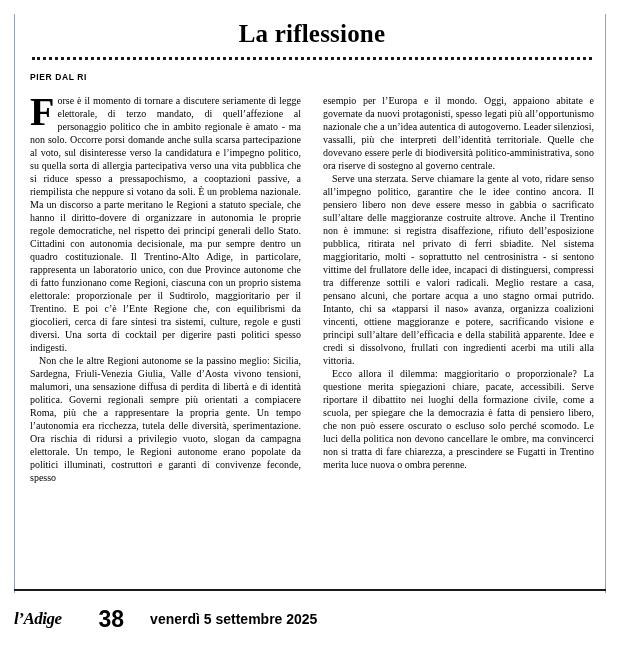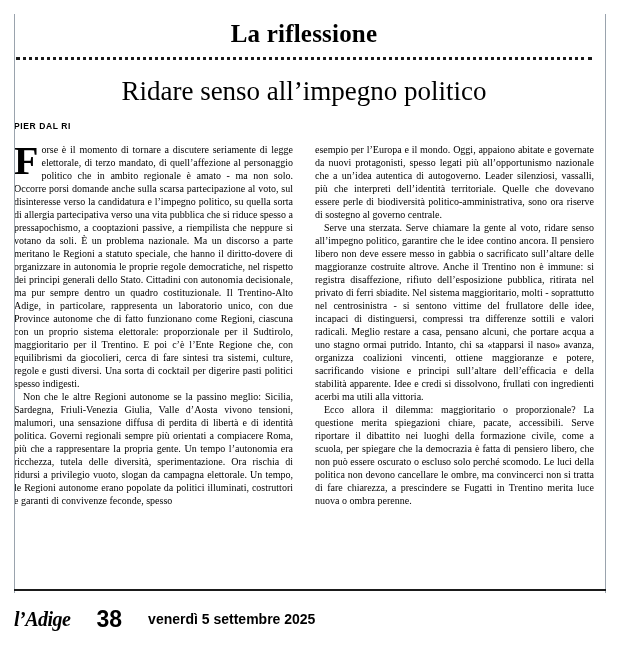--- a/index.html
+++ b/index.html
@@ -12,21 +12,21 @@
     height: 649px;
     font-family: "Liberation Serif", serif;
     color: #000000;
     overflow: hidden;
   }
   .page {
     position: relative;
     width: 620px;
     height: 649px;
     box-sizing: border-box;
-    padding: 18px 26px 0 14px;
+    padding: 18px 26px 0 30px;
     display: flex;
     flex-direction: column;
   }
   .rail-left, .rail-right {
     position: absolute;
     top: 14px;
     bottom: 56px;
     width: 1px;
     background: #9aa3ad;
   }
@@ -98,49 +98,48 @@
     bottom: 8px;
     height: 44px;
     border-top: 2px solid #1b1b1b;
     display: flex;
     align-items: center;
     gap: 16px;
     padding-top: 6px;
   }
   .masthead {
     font-family: "Liberation Serif", serif;
-    font-size: 20px;
+    font-size: 17px;
     font-weight: bold;
     font-style: italic;
     letter-spacing: -0.5px;
   }
   .pagenum {
     font-family: "Liberation Sans", sans-serif;
     font-size: 23px;
     font-weight: bold;
-    margin-left: 10px;
+    margin-left: 21px;
   }
   .pubdate {
     font-family: "Liberation Sans", sans-serif;
     font-size: 14px;
     font-weight: bold;
     margin-left: 10px;
     padding-bottom: 1px;
   }
 </style>
 </head>
 <body>
 
 <div class="page">
   <div class="rail-left"></div>
   <div class="rail-right"></div>
 
   <div class="kicker">La riflessione</div>
   <div class="dotrule"></div>
-  <h1 class="headline">Ridare senso all’impegno politico</h1>
   <div class="byline">PIER DAL RI</div>
 
   <div class="columns">
     <div class="col">
       <p class="first dropcap">Forse è il momento di tornare a discutere seriamente di legge elettorale, di terzo mandato, di quell’affezione al personaggio politico che in ambito regionale è amato - ma non solo. Occorre porsi domande anche sulla scarsa partecipazione al voto, sul disinteresse verso la candidatura e l’impegno politico, su quella sorta di allergia partecipativa verso una vita pubblica che si riduce spesso a pressapochismo, a cooptazioni passive, a riempilista che neppure si votano da soli. È un problema nazionale. Ma un discorso a parte meritano le Regioni a statuto speciale, che hanno il diritto-dovere di organizzare in autonomia le proprie regole democratiche, nel rispetto dei principi generali dello Stato. Cittadini con autonomia decisionale, ma pur sempre dentro un quadro costituzionale. Il Trentino-Alto Adige, in particolare, rappresenta un laboratorio unico, con due Province autonome che di fatto funzionano come Regioni, ciascuna con un proprio sistema elettorale: proporzionale per il Sudtirolo, maggioritario per il Trentino. E poi c’è l’Ente Regione che, con equilibrismi da giocolieri, cerca di fare sintesi tra sistemi, culture, regole e gusti diversi. Una sorta di cocktail per digerire pasti politici spesso indigesti.</p>
       <p>Non che le altre Regioni autonome se la passino meglio: Sicilia, Sardegna, Friuli-Venezia Giulia, Valle d’Aosta vivono tensioni, malumori, una sensazione diffusa di perdita di libertà e di identità politica. Governi regionali sempre più orientati a compiacere Roma, più che a rappresentare la propria gente. Un tempo l’autonomia era ricchezza, tutela delle diversità, sperimentazione. Ora rischia di ridursi a privilegio vuoto, slogan da campagna elettorale. Un tempo, le Regioni autonome erano popolate da politici illuminati, costruttori e garanti di convivenze feconde, spesso</p>
     </div>
     <div class="col">
       <p class="first">esempio per l’Europa e il mondo. Oggi, appaiono abitate e governate da nuovi protagonisti, spesso legati più all’opportunismo nazionale che a un’idea autentica di autogoverno. Leader silenziosi, vassalli, più che interpreti dell’identità territoriale. Quelle che dovevano essere perle di biodiversità politico-amministrativa, sono ora riserve di sostegno al governo centrale.</p>
       <p>Serve una sterzata. Serve chiamare la gente al voto, ridare senso all’impegno politico, garantire che le idee contino ancora. Il pensiero libero non deve essere messo in gabbia o sacrificato sull’altare delle maggioranze costruite altrove. Anche il Trentino non è immune: si registra disaffezione, rifiuto dell’esposizione pubblica, ritirata nel privato di ferri sbiadite. Nel sistema maggioritario, molti - soprattutto nel centrosinistra - si sentono vittime del frullatore delle idee, incapaci di distinguersi, compressi tra differenze sottili e valori radicali. Meglio restare a casa, pensano alcuni, che portare acqua a uno stagno ormai putrido. Intanto, chi sa «tapparsi il naso» avanza, organizza coalizioni vincenti, ottiene maggioranze e potere, sacrificando visione e principi sull’altare dell’efficacia e della stabilità apparente. Idee e credi si dissolvono, frullati con ingredienti acerbi ma utili alla vittoria.</p>

